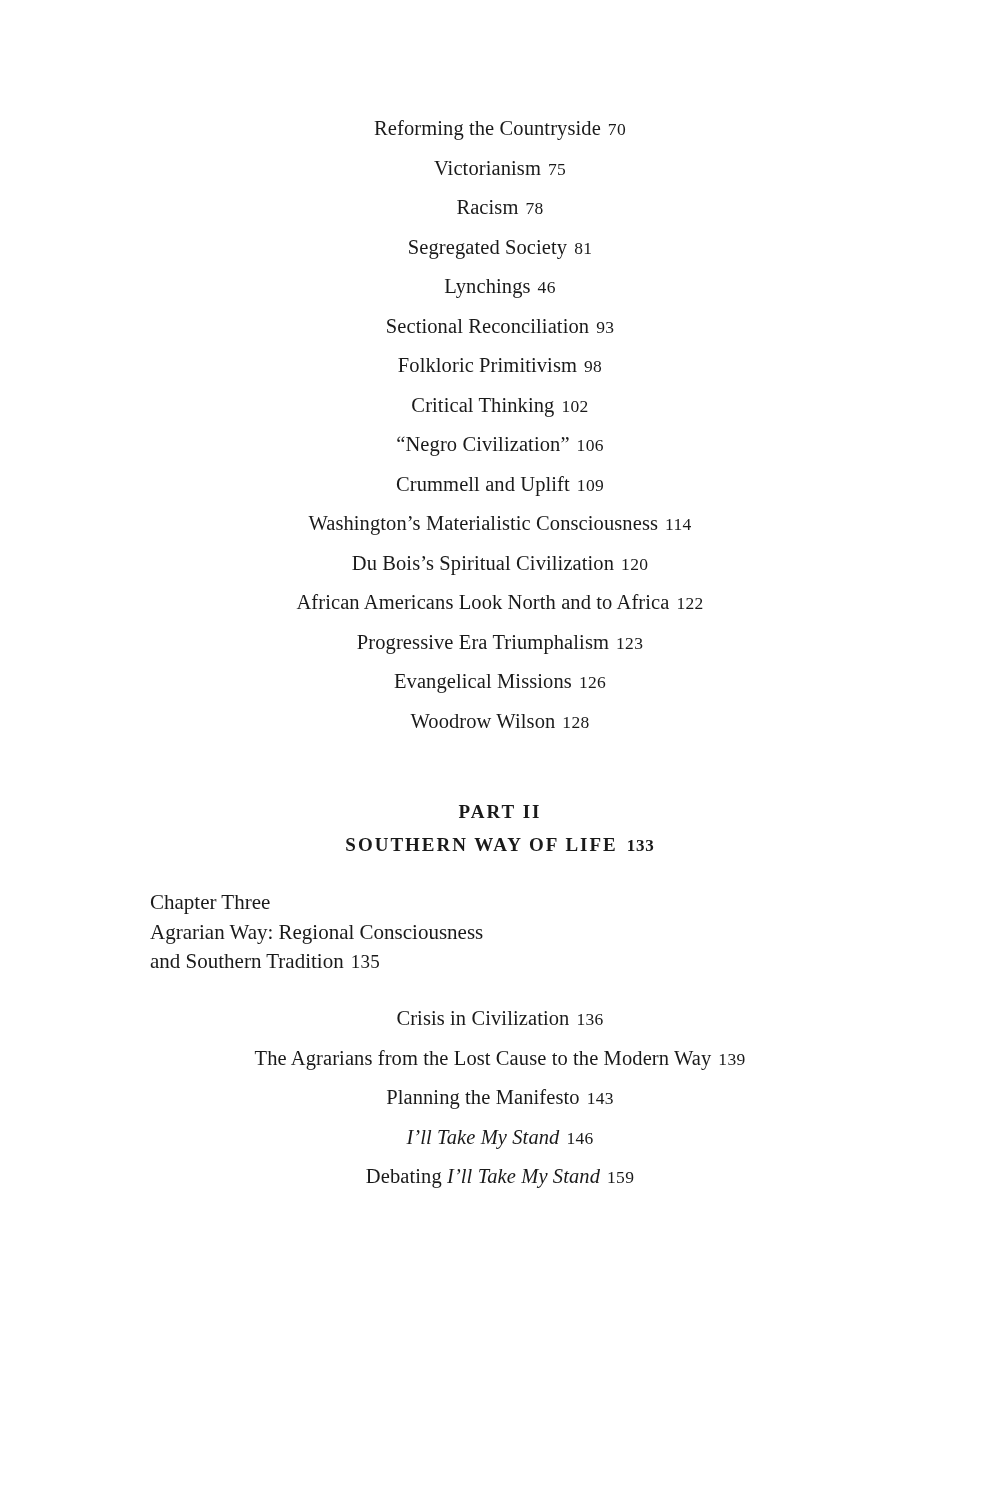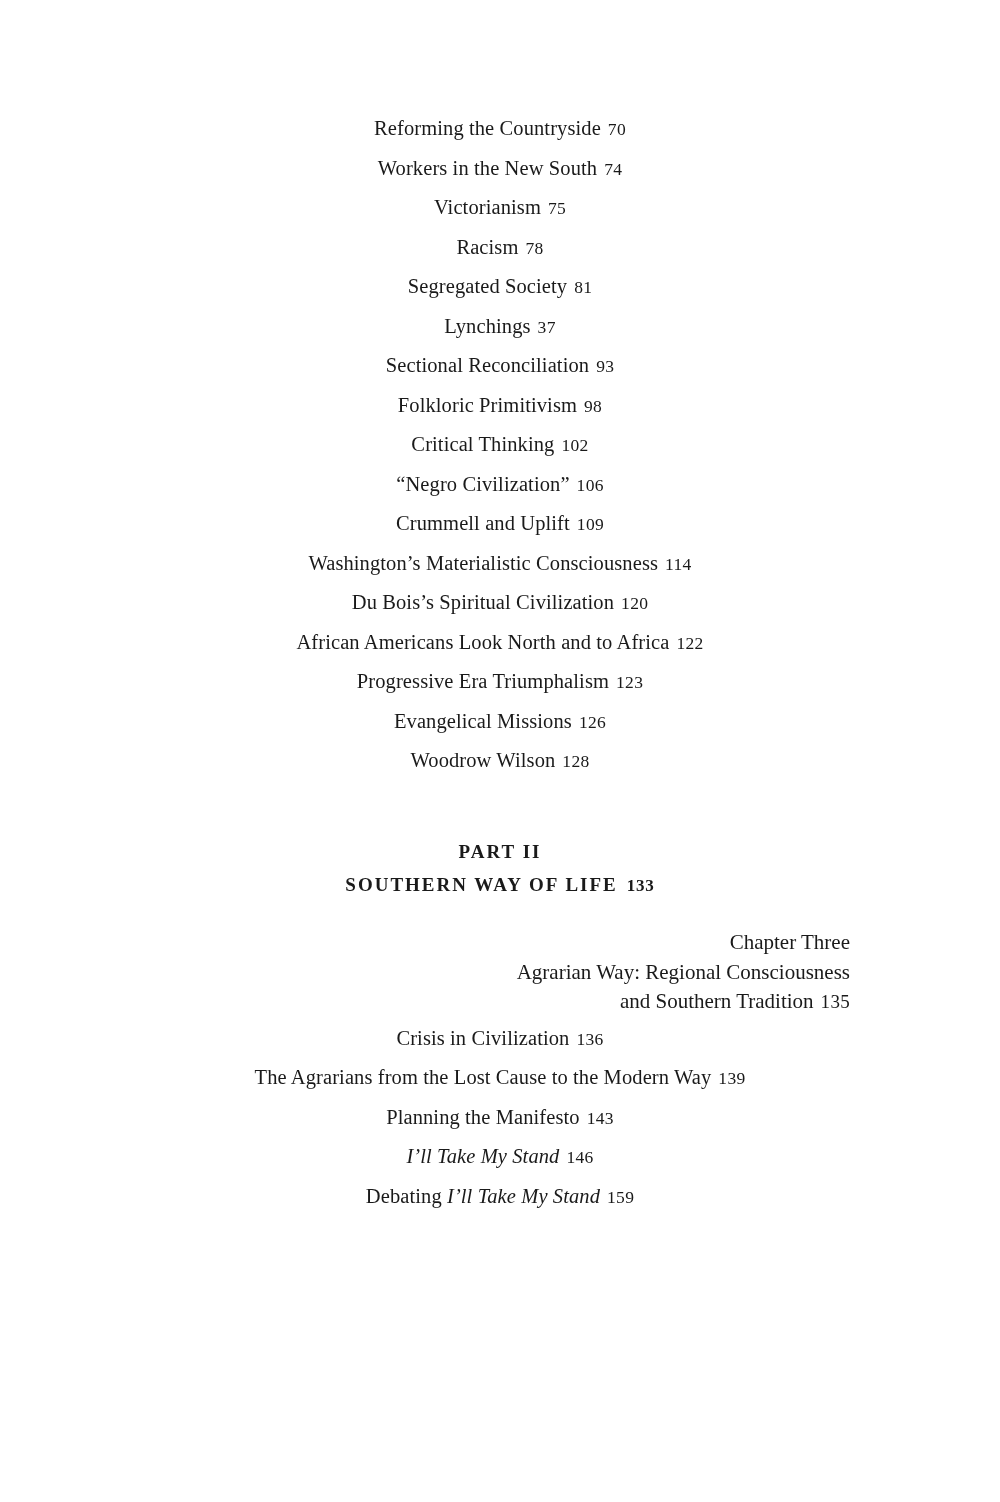--- a/index.html
+++ b/index.html
@@ -59,22 +59,22 @@
     font-weight: bold;
     letter-spacing: 2.0px;
   }
   .part-title .page-num {
     font-size: 17px;
     font-weight: bold;
     letter-spacing: 0.8px;
     margin-left: 9px;
   }
   .chapter-block {
-    text-align: right;
-    margin-bottom: 14px;
+    text-align: left;
+    margin-bottom: 34px;
   }
   .chapter-label {
     font-size: 21px;
     margin-bottom: 5px;
   }
   .chapter-title-line {
     font-size: 21px;
     margin-bottom: 4px;
   }
   .chapter-title-line .page-num {
@@ -90,33 +90,30 @@
 <body>
 
 <div class="page">
 
   <div class="toc-list">
 
     <div class="toc-entry">
       <span class="title">Reforming the Countryside</span><span class="page-num">70</span>
     </div>
     <div class="toc-entry">
-      <span class="title">Workers in the New South</span><span class="page-num">74</span>
-    </div>
-    <div class="toc-entry">
       <span class="title">Victorianism</span><span class="page-num">75</span>
     </div>
     <div class="toc-entry">
       <span class="title">Racism</span><span class="page-num">78</span>
     </div>
     <div class="toc-entry">
       <span class="title">Segregated Society</span><span class="page-num">81</span>
     </div>
     <div class="toc-entry">
-      <span class="title">Lynchings</span><span class="page-num">37</span>
+      <span class="title">Lynchings</span><span class="page-num">46</span>
     </div>
     <div class="toc-entry">
       <span class="title">Sectional Reconciliation</span><span class="page-num">93</span>
     </div>
     <div class="toc-entry">
       <span class="title">Folkloric Primitivism</span><span class="page-num">98</span>
     </div>
     <div class="toc-entry">
       <span class="title">Critical Thinking</span><span class="page-num">102</span>
     </div>

